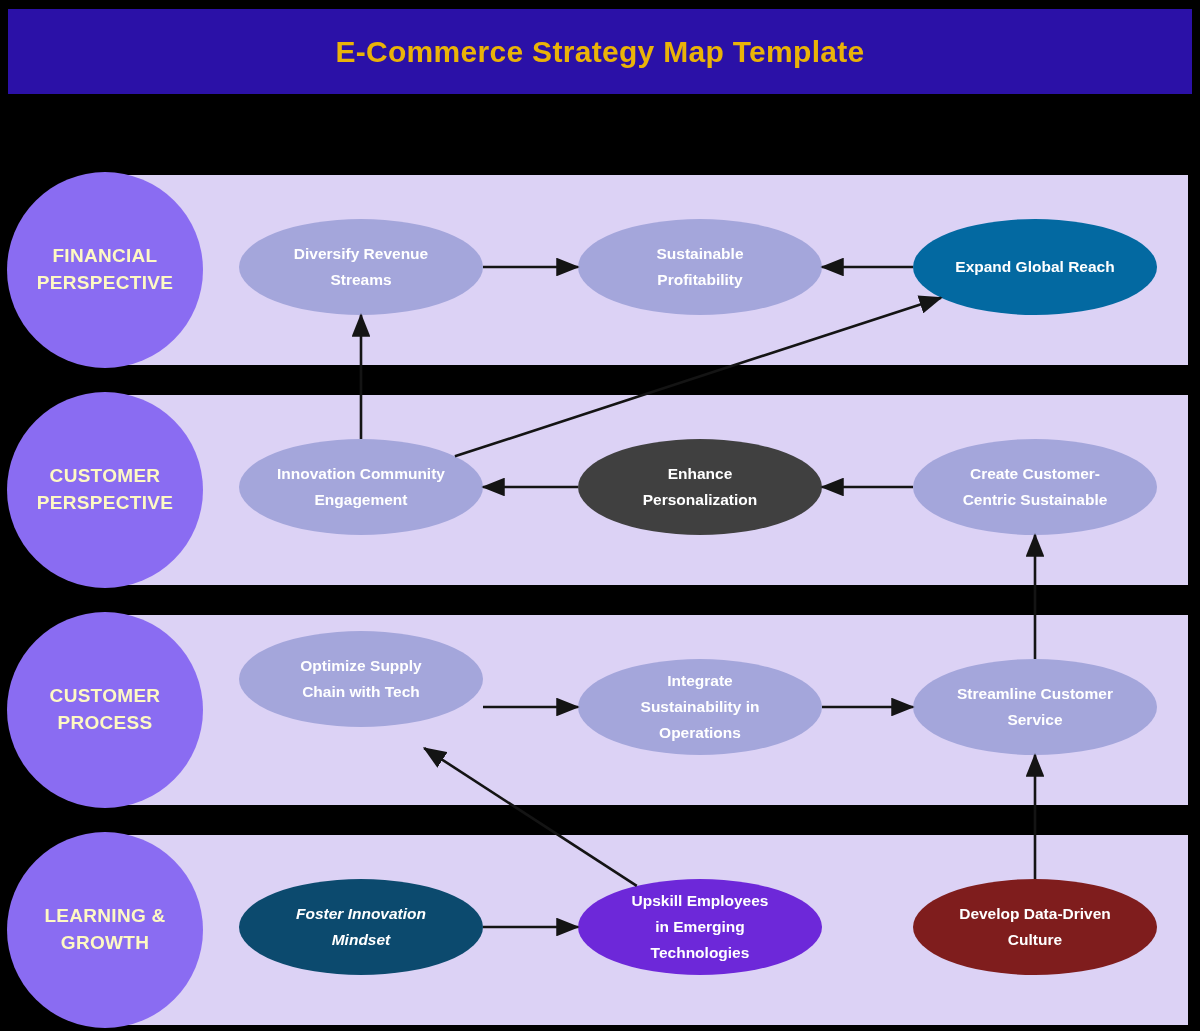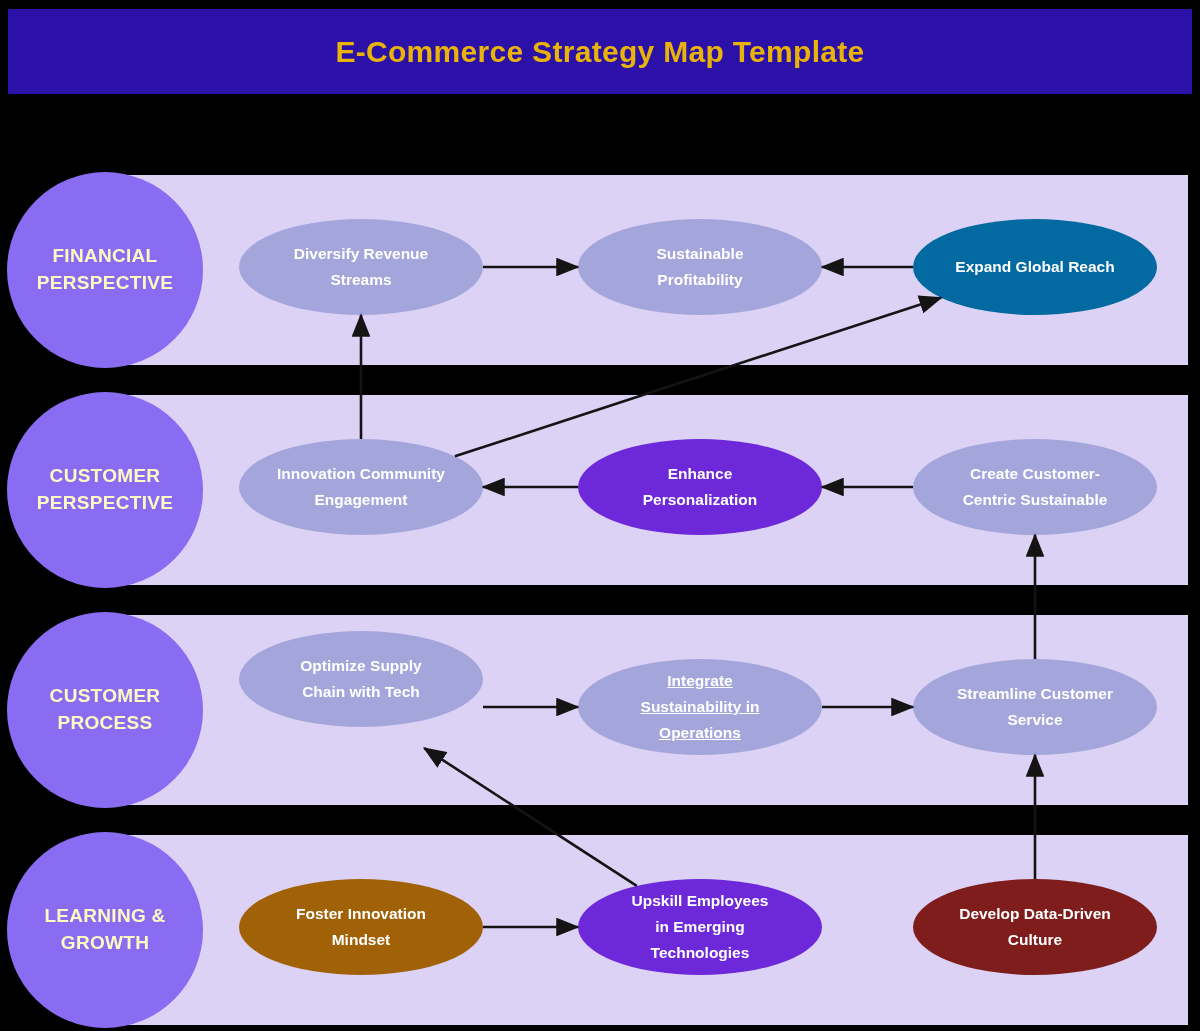--- a/index.html
+++ b/index.html
@@ -89,38 +89,38 @@
       <div class="node" style="left: 239px; top: 219px; background: rgb(164, 166, 219);">Diversify Revenue
 Streams</div>
       <div class="node" style="left: 578px; top: 219px; background: rgb(164, 166, 219);">Sustainable
 Profitability</div>
       <div class="node" style="left: 913px; top: 219px; background: #0369a1;">Expand Global Reach</div>
       <div class="lane-band" style="top: 395px; background: rgb(220, 210, 245);"></div>
       <div class="lane-circle" style="left: 7px; top: 392px; background: rgb(138, 108, 242);">CUSTOMER
 PERSPECTIVE</div>
       <div class="node" style="left: 239px; top: 439px; background: rgb(164, 166, 219);">Innovation Community
 Engagement</div>
-      <div class="node" style="left: 578px; top: 439px; background: #6d28d9;">Enhance
+      <div class="node" style="left: 578px; top: 439px; background: #404040;">Enhance
 Personalization</div>
       <div class="node" style="left: 913px; top: 439px; background: rgb(164, 166, 219);">Create Customer-
 Centric Sustainable</div>
       <div class="lane-band" style="top: 615px; background: rgb(220, 210, 245);"></div>
       <div class="lane-circle" style="left: 7px; top: 612px; background: rgb(138, 108, 242);">CUSTOMER
 PROCESS</div>
       <div class="node" style="left: 239px; top: 631px; background: rgb(164, 166, 219);">Optimize Supply
 Chain with Tech</div>
-      <div class="node" style="left: 578px; top: 659px; background: rgb(164, 166, 219); text-decoration: underline;">Integrate
+      <div class="node" style="left: 578px; top: 659px; background: rgb(164, 166, 219);">Integrate
 Sustainability in
 Operations</div>
       <div class="node" style="left: 913px; top: 659px; background: rgb(164, 166, 219);">Streamline Customer
 Service</div>
       <div class="lane-band" style="top: 835px; background: rgb(220, 210, 245);"></div>
       <div class="lane-circle" style="left: 7px; top: 832px; background: rgb(138, 108, 242);">LEARNING &amp;
 GROWTH</div>
-      <div class="node" style="left: 239px; top: 879px; background: #a16207;">Foster Innovation
+      <div class="node" style="left: 239px; top: 879px; background: #0c4a6e; font-style: italic;">Foster Innovation
 Mindset</div>
       <div class="node" style="left: 578px; top: 879px; background: #6d28d9;">Upskill Employees
 in Emerging
 Technologies</div>
       <div class="node" style="left: 913px; top: 879px; background: #7f1d1d;">Develop Data-Driven
 Culture</div>
     </div>
   <svg id="connector-layer" width="1200" height="1031" viewBox="0 0 1200 1031">
     <defs>
       <marker id="arrowhead" viewBox="0 0 10 8" refX="9.3" refY="4" markerWidth="9" markerHeight="7.2" orient="auto">

